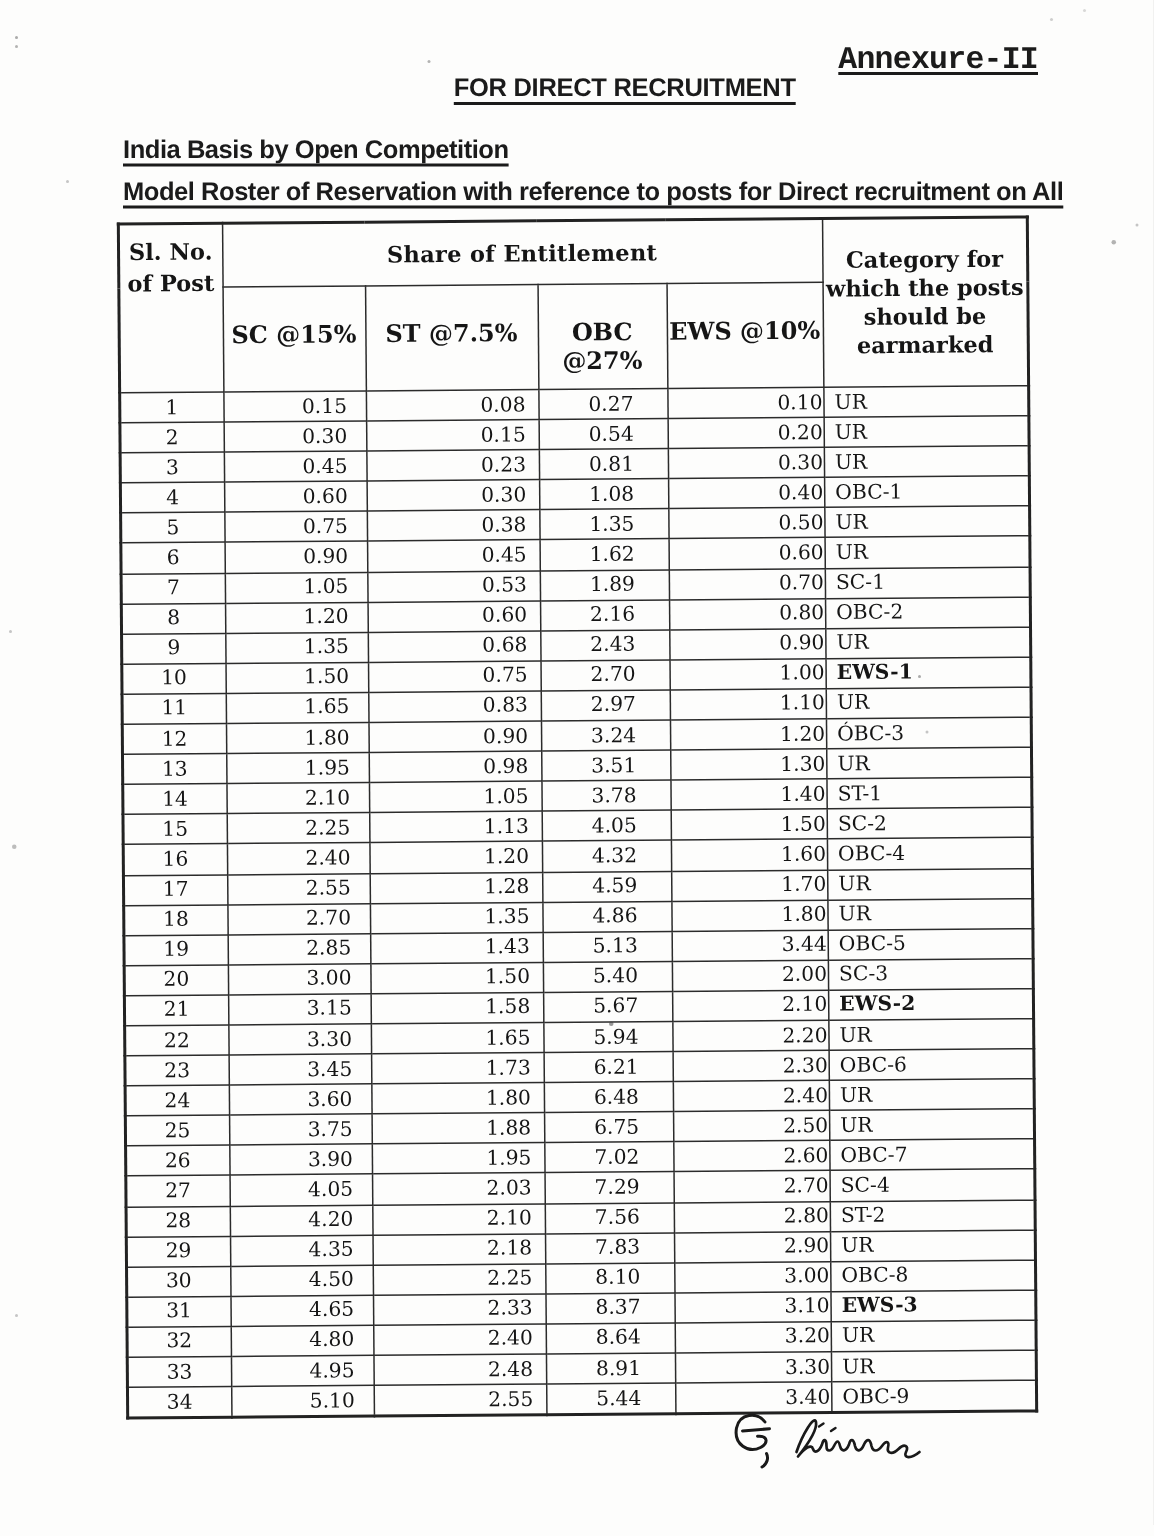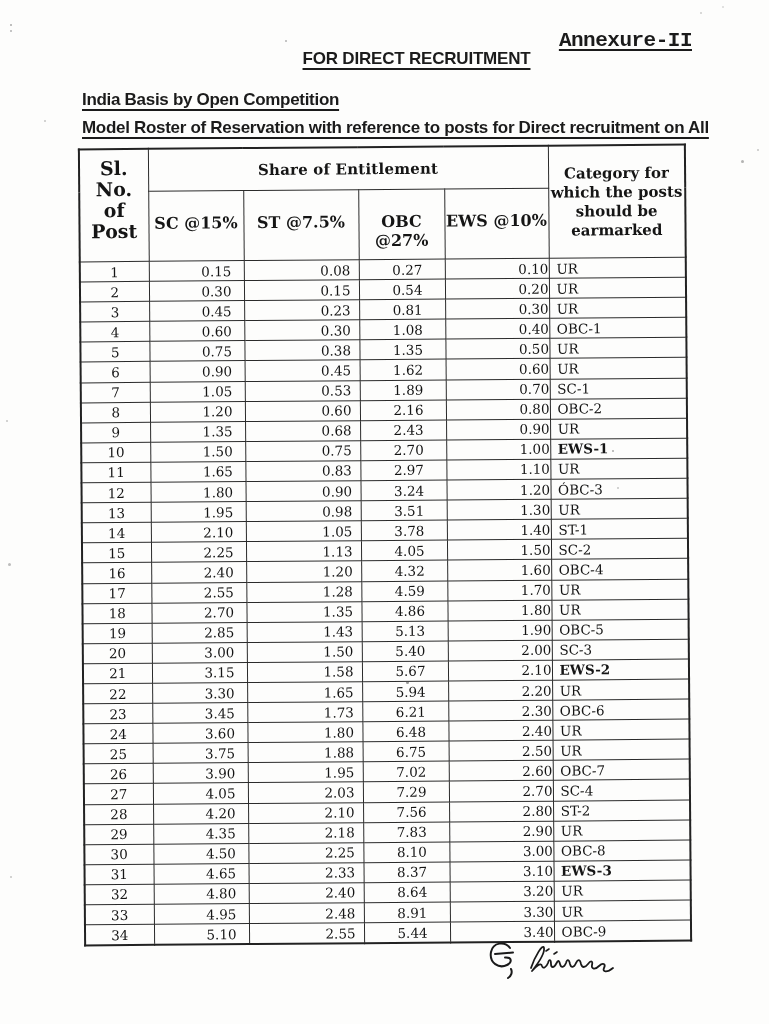--- a/index.html
+++ b/index.html
@@ -41,21 +41,21 @@
     border:2px solid #222;
   }
   table.roster th, table.roster td{
     border:1.6px solid #2b2b2b;
     font-family:"DejaVu Serif",serif;color:#151515;
     overflow:hidden;
   }
   thead th{font-weight:700;}
   th.h-sl{
     vertical-align:top;text-align:center;padding-top:8px;
-    white-space:pre-line;font-size:19px;line-height:21px;
+    white-space:pre-line;font-size:15px;line-height:21px;
   }
   th.h-group{
     height:39px;vertical-align:middle;text-align:center;font-size:15px;letter-spacing:.2px;
   }
   th.h-cat{
     vertical-align:middle;text-align:center;
     white-space:pre-line;font-size:15px;line-height:19px;
   }
   tr.subhead th{
     height:46px;vertical-align:top;padding-top:22px;text-align:center;font-size:16px;
@@ -256,21 +256,21 @@
             <td class="c-st">1.35</td>
             <td class="c-obc">4.86</td>
             <td class="c-ews">1.80</td>
             <td class="c-cat">UR</td>
           </tr>
           <tr>
             <td class="c-sl">19</td>
             <td class="c-sc">2.85</td>
             <td class="c-st">1.43</td>
             <td class="c-obc">5.13</td>
-            <td class="c-ews">1.90</td>
+            <td class="c-ews">3.44</td>
             <td class="c-cat">OBC-5</td>
           </tr>
           <tr>
             <td class="c-sl">20</td>
             <td class="c-sc">3.00</td>
             <td class="c-st">1.50</td>
             <td class="c-obc">5.40</td>
             <td class="c-ews">2.00</td>
             <td class="c-cat">SC-3</td>
           </tr>

